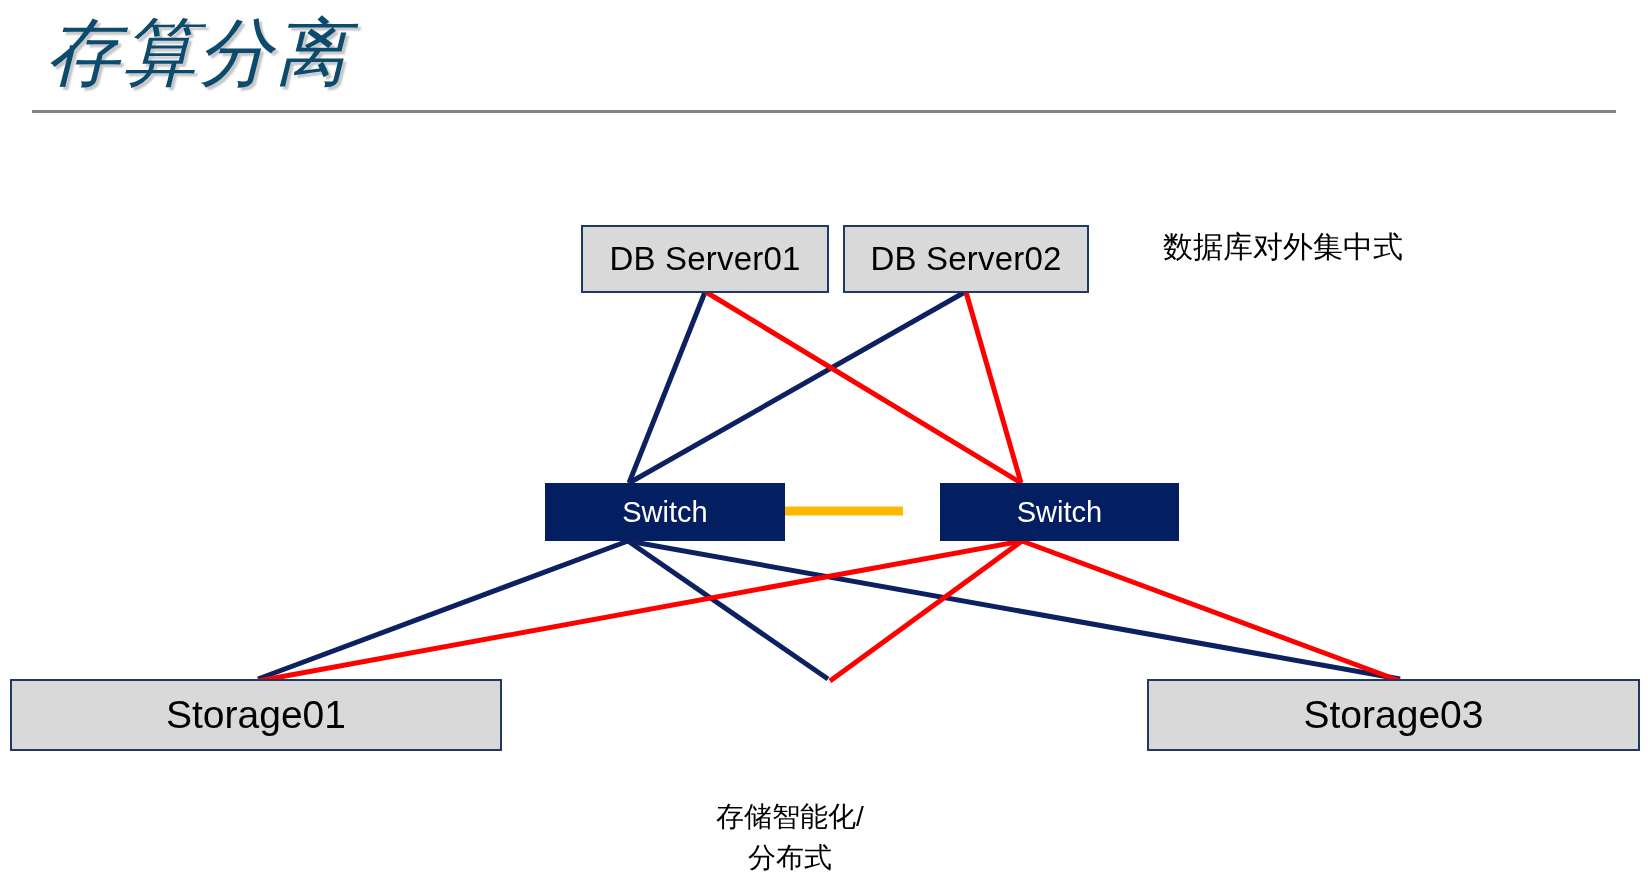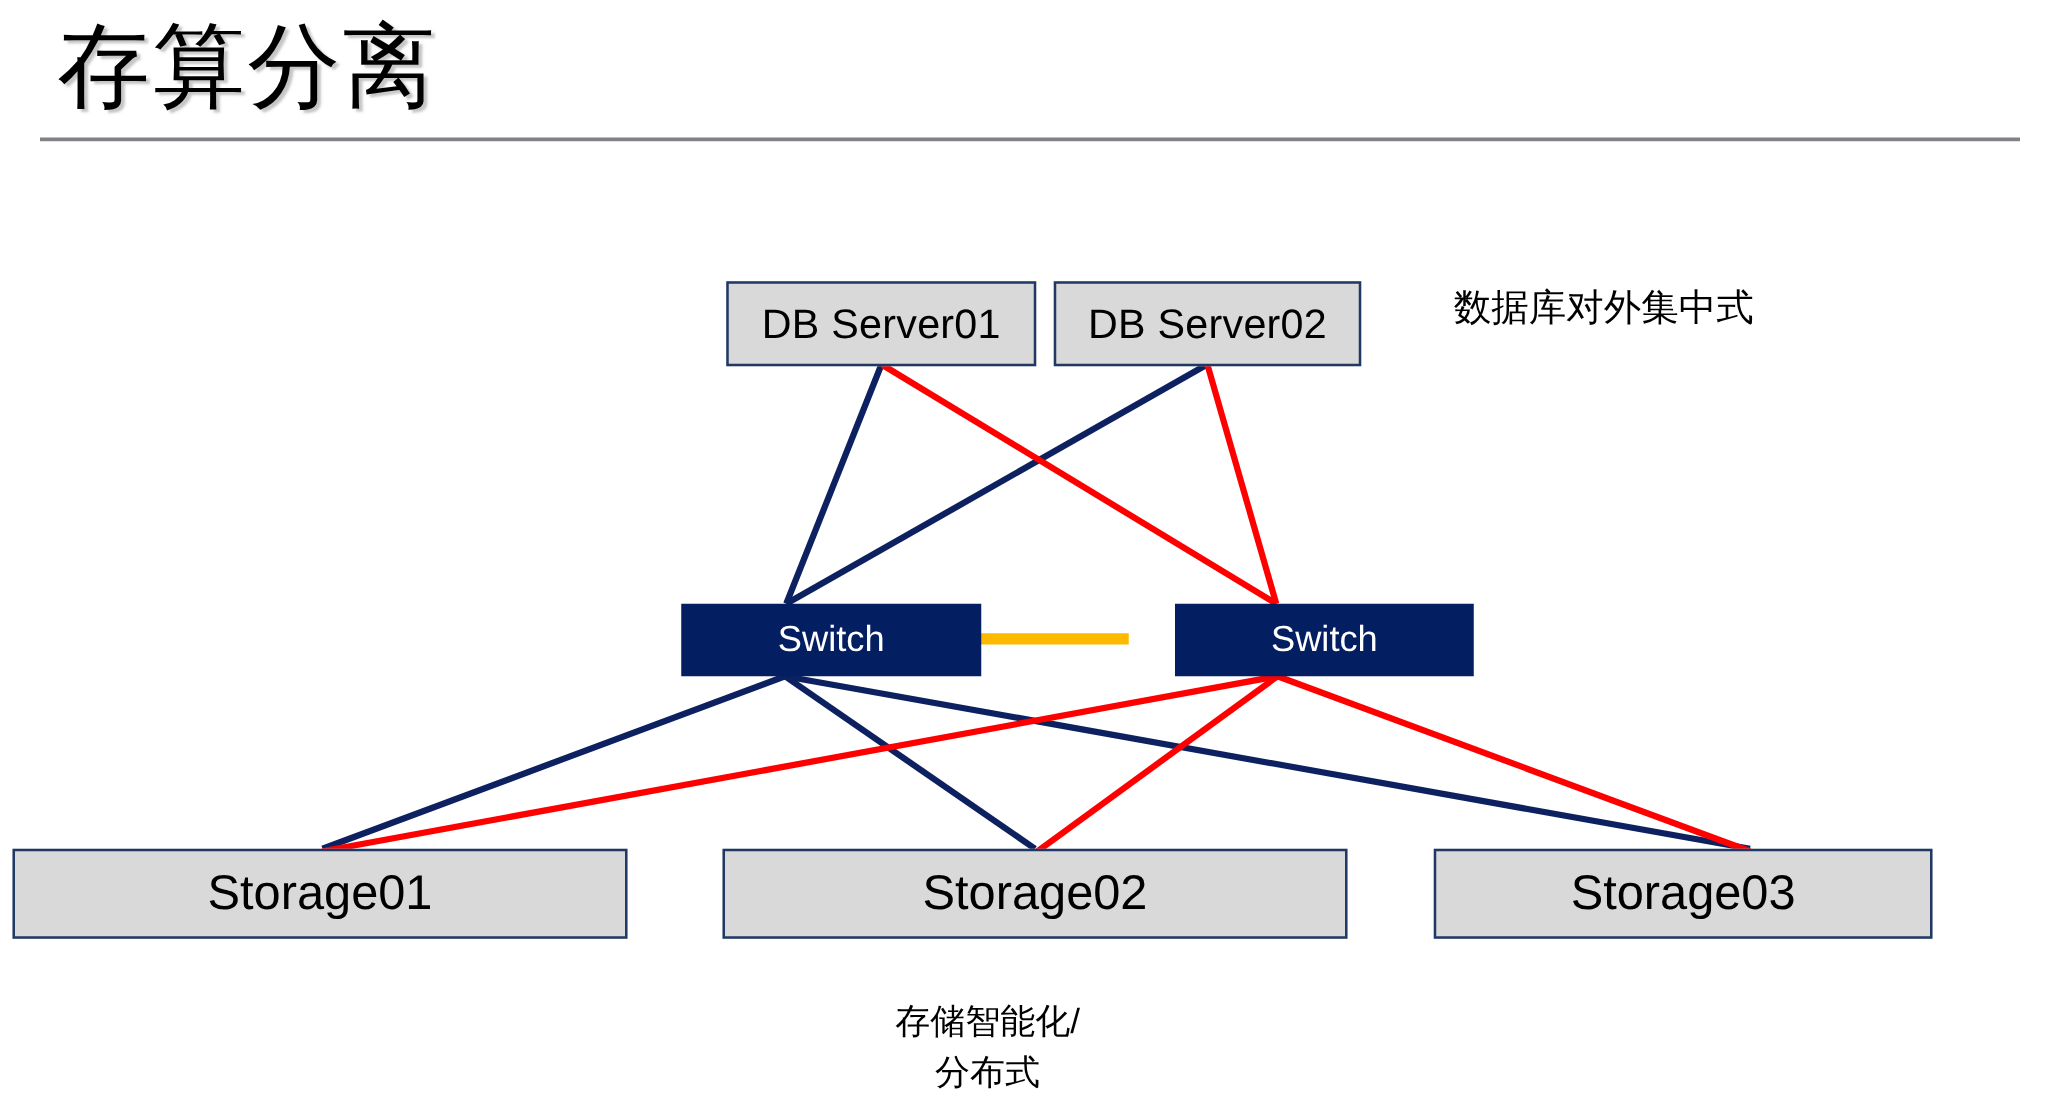--- a/index.html
+++ b/index.html
@@ -19,24 +19,25 @@
   }
 
   
   #slide-title {
     position: absolute;
     left: 46px;
     top: 6px;
     font-size: 74px;
     line-height: 94px;
     font-weight: 400;
-    color: #000000;
+    color: #0c4a6e;
     letter-spacing: 2px;
     text-shadow: 3px 3px 2px rgba(150,150,150,0.55);
     white-space: nowrap;
+    font-style: italic;
   }
   #title-rule {
     position: absolute;
     left: 32px;
     top: 110px;
     width: 1584px;
     height: 3px;
     background: #808285;
   }
 
@@ -153,25 +154,22 @@
     </div>
 
     <div class="node node-navy node-switch" style="left:903px; top:483px; width:239px; height:58px;">
       <span>Switch</span>
     </div>
 
     <div class="node node-gray node-storage" style="left:10px; top:679px; width:492px; height:72px;">
       <span>Storage01</span>
     </div>
 
-    <div class="node node-gray node-storage" style="left:578px; top:679px; width:500px; height:72px;">
-      <span>Storage02</span>
-    </div>
 
-    <div class="node node-gray node-storage" style="left:1147px; top:679px; width:399px; height:72px;">
+    <div class="node node-gray node-storage" style="left:1147px; top:679px; width:493px; height:72px;">
       <span>Storage03</span>
     </div>
 
     <div class="annotation" id="annot-right">数据库对外集中式</div>
 
     <div class="annotation" id="annot-bottom">存储智能化/
 分布式</div>
 
   </div>
 </div>

